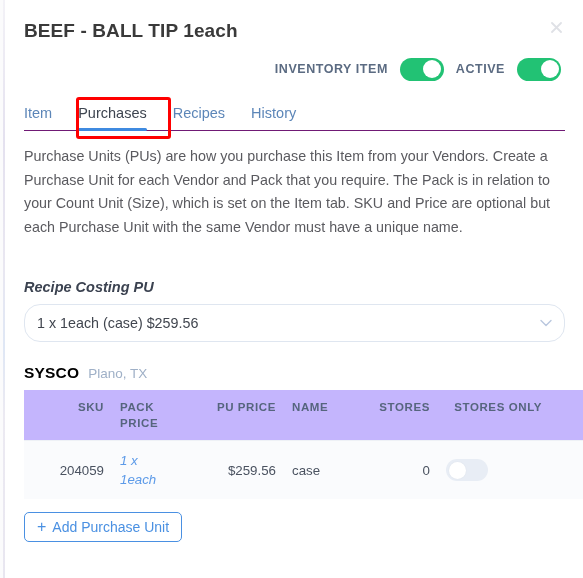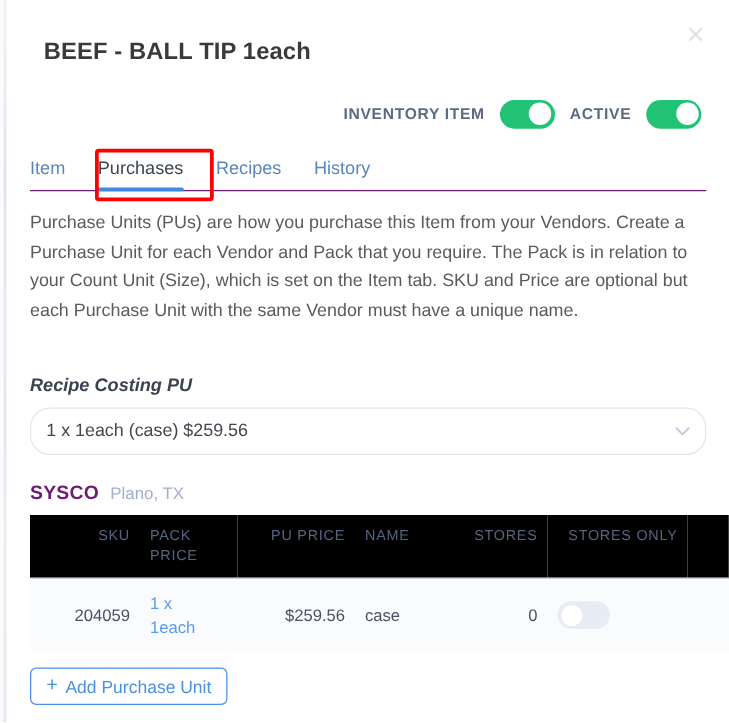--- a/index.html
+++ b/index.html
@@ -50,21 +50,21 @@
   .modal-header {
     position: relative;
     padding: 18px 24px 0 18px;
   }
   .modal-title {
     font-size: 19px;
     font-weight: 600;
     color: #3a3a3a;
     letter-spacing: .1px;
     line-height: 26px;
-    margin: 11px;
+    margin: 0;
   }
   .close-btn {
     position: absolute;
     right: 16px;
     top: 16px;
     width: 22px;
     height: 22px;
     display: flex;
     align-items: center;
     justify-content: center;
@@ -206,39 +206,39 @@
   
   .vendor-row {
     margin: 22px 18px 8px 18px;
     display: flex;
     align-items: baseline;
     gap: 9px;
   }
   .vendor-name {
     font-size: 15.5px;
     font-weight: 700;
-    color: #701a75;
+    color: #000000;
     letter-spacing: .2px;
   }
   .vendor-location {
     font-size: 13.5px;
     color: #9fb0c7;
   }
 
   
   .table {
     margin: 0 18px;
     width: 539px;
     border-collapse: collapse;
     table-layout: fixed;
   }
   .table thead th {
-    background: #000000;
+    background: #c4b5fd;
     font-size: 11.5px;
-    font-weight: 400;
+    font-weight: 700;
     letter-spacing: .6px;
     color: #56657e;
     padding: 9px 8px;
     line-height: 16px;
     vertical-align: top;
     border: none;
   }
   .table tbody td {
     font-size: 13.3px;
     color: #4a5260;
@@ -261,20 +261,21 @@
   td.c-price   { text-align: right; }
   td.c-name    { text-align: left;  }
   td.c-stores  { text-align: right; }
   td.c-receive { text-align: left; padding-left: 10px; }
   td.c-hide    { text-align: right; }
 
   .pack-link {
     color: #5c9ae8;
     cursor: pointer;
     display: block;
+    font-style: italic;
   }
 
   
   .add-btn {
     margin: 13px 0 0 18px;
     display: inline-flex;
     align-items: center;
     gap: 6px;
     height: 30px;
     padding: 0 12px;

